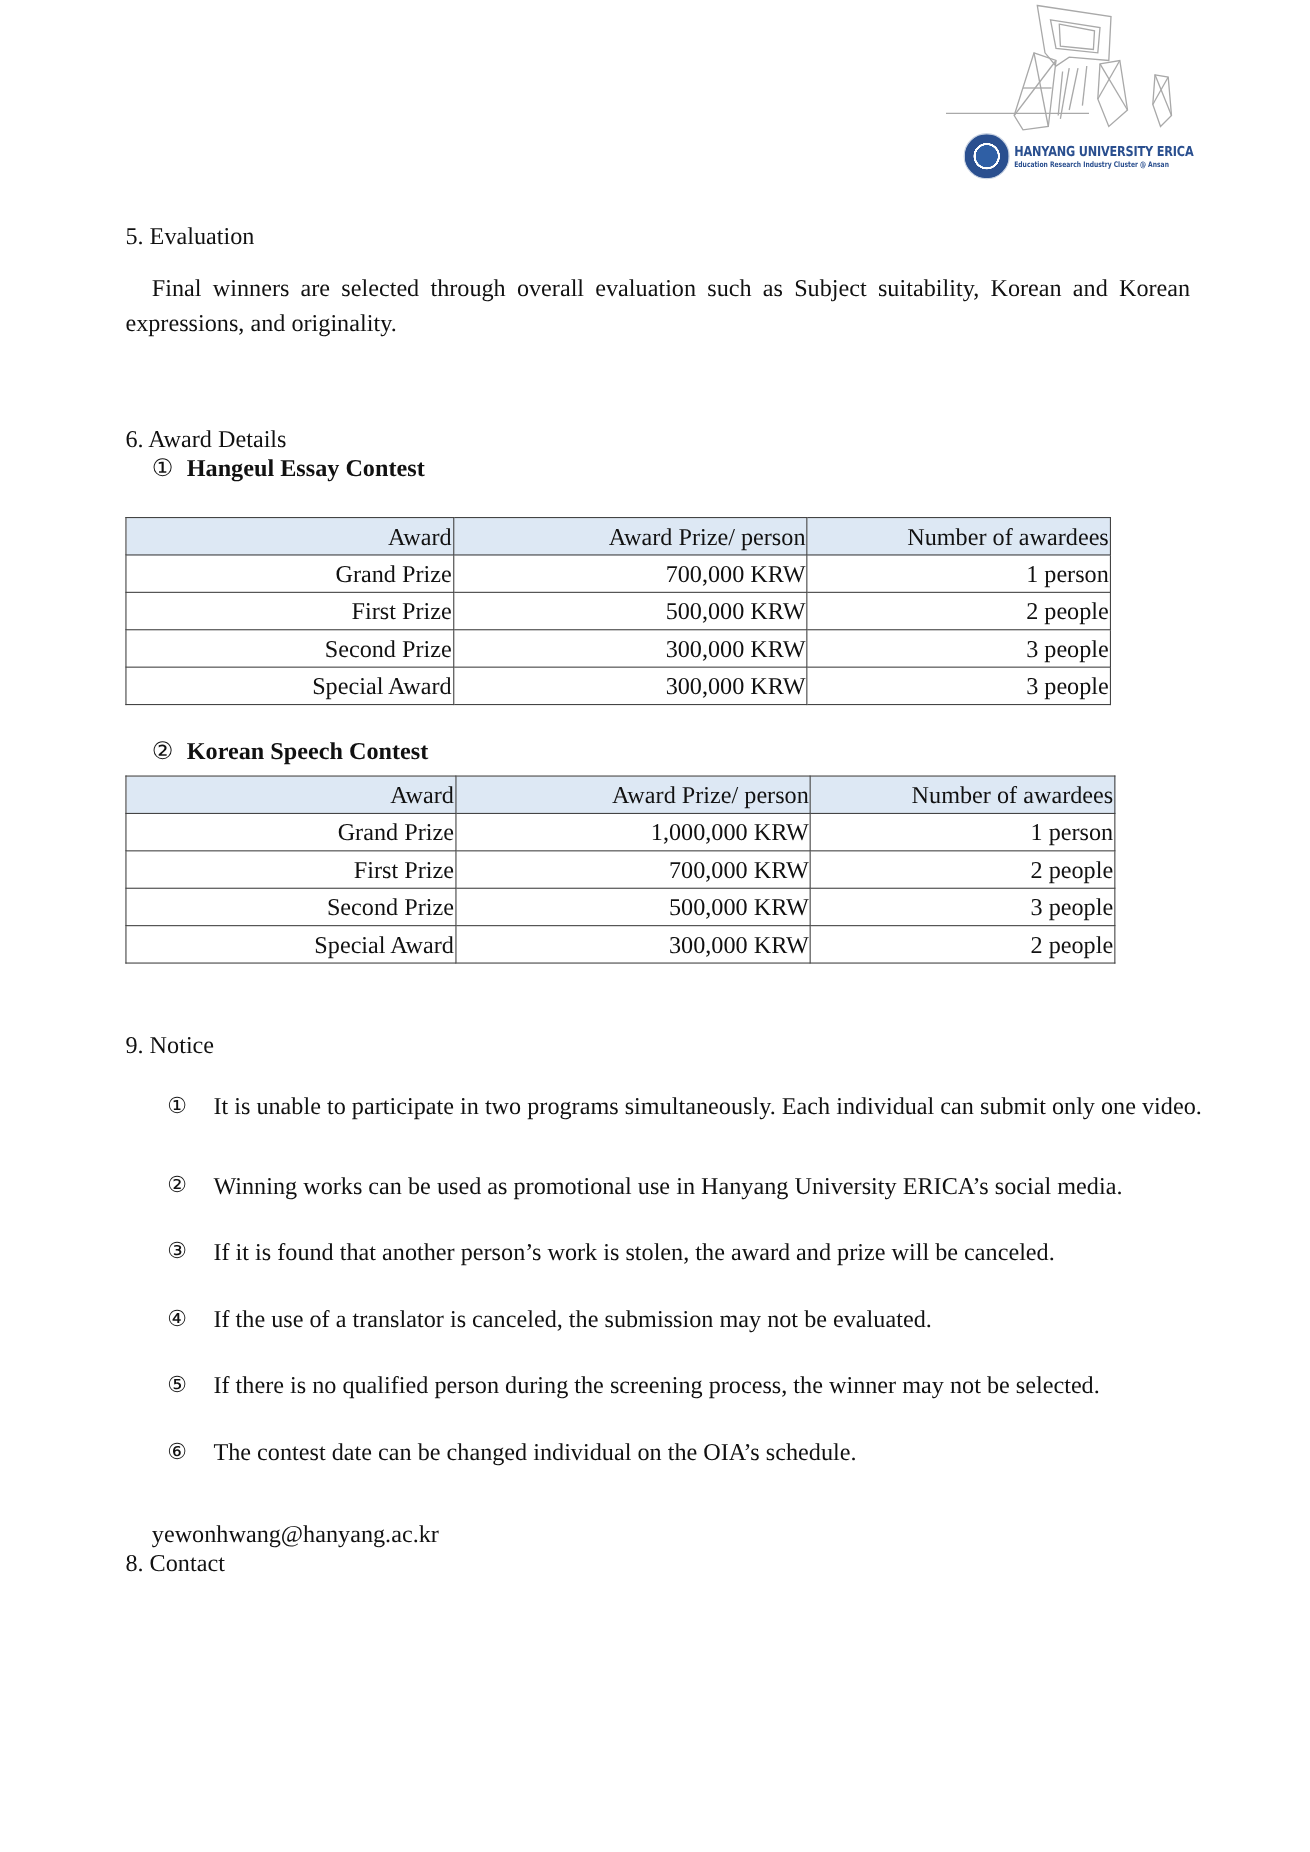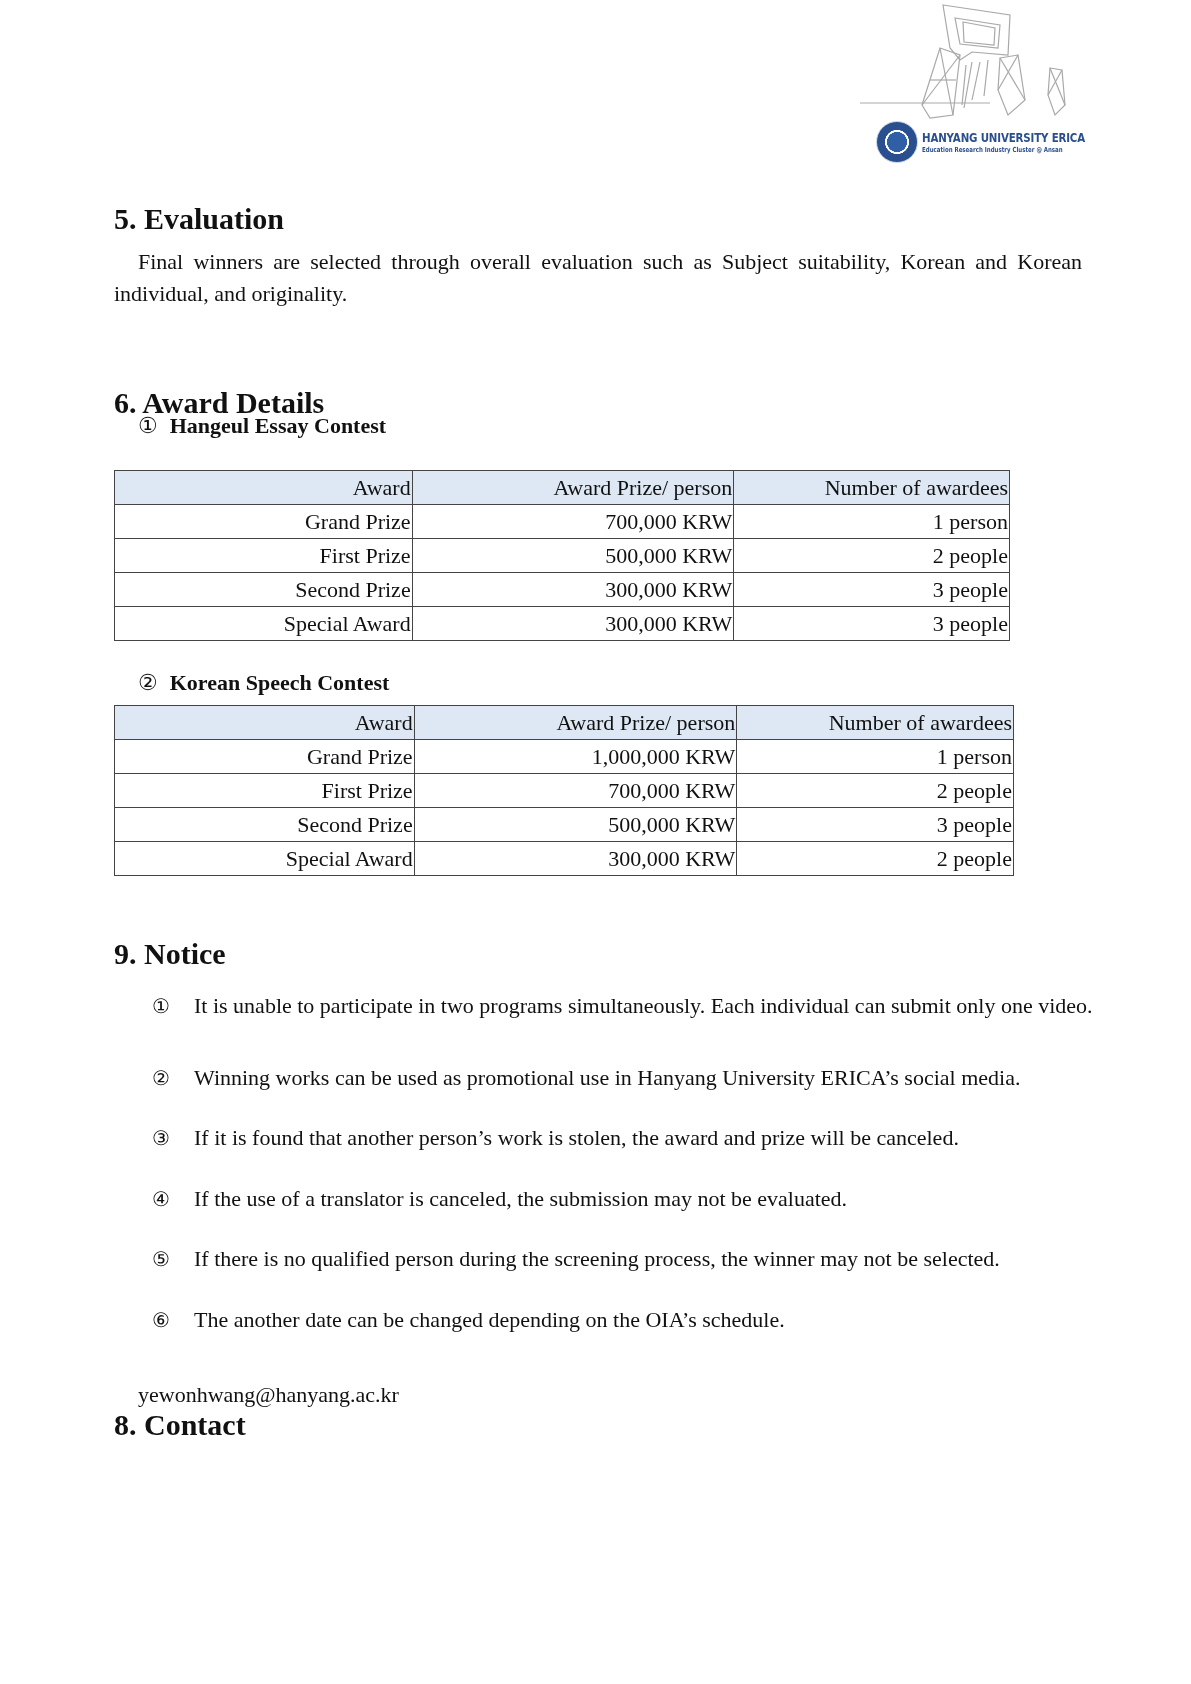--- a/index.html
+++ b/index.html
@@ -19,21 +19,21 @@
       position: absolute; left: 62px; top: 130px; font-family: "DejaVu Sans", sans-serif;
       font-weight: bold; font-size: 12.5px; color: #2a4f8f; letter-spacing: -0.2px; white-space: nowrap;
       transform: scaleX(0.82); transform-origin: left top;
     }
     .logo-subtitle {
       position: absolute; left: 62px; top: 146px; font-family: "DejaVu Sans", sans-serif;
       font-weight: bold; font-size: 7px; color: #2a4f8f; white-space: nowrap;
       transform: scaleX(0.78); transform-origin: left top;
     }
     .heading {
-      position: absolute; left: 114px; font-weight: bold; font-size: 30px; margin: 0;
+      position: absolute; left: 114px; font-weight: normal; font-size: 22px; margin: 0;
     }
     .para {
       position: absolute; left: 114px; width: 968px; font-size: 22px; line-height: 32px;
       text-align: justify; text-indent: 24px; margin: 0;
     }
     .subheading {
       position: absolute; left: 138px; font-weight: bold; font-size: 22px; margin: 0; white-space: nowrap;
     }
     .subheading .num { font-weight: normal; margin-right: 12px; }
     table.award {
@@ -77,21 +77,21 @@
       <line x1="190" y1="68" x2="205" y2="105"></line>
         <line x1="188" y1="95" x2="202" y2="70"></line>
     </g>
   </svg>
   <div class="logo-emblem"></div>
   <div class="logo-title">HANYANG UNIVERSITY ERICA</div>
   <div class="logo-subtitle">Education Research Industry Cluster @ Ansan</div>
 </div>
 
 <h2 class="heading" style="top:202px;">5. Evaluation</h2>
-<p class="para" style="top:246px;">Final winners are selected through overall evaluation such as Subject suitability, Korean and Korean individual, and originality.</p>
+<p class="para" style="top:246px;">Final winners are selected through overall evaluation such as Subject suitability, Korean and Korean expressions, and originality.</p>
 
 <h2 class="heading" style="top:386px;">6. Award Details</h2>
 
 <h3 class="subheading" style="top:413px;">
   <span class="num">①</span><span>Hangeul Essay Contest</span>
 </h3>
 <table class="award" style="top:470px; width:896px;">
   <colgroup>
       <col style="width:298px">
       <col style="width:322px">
@@ -185,18 +185,18 @@
   <li class="notice-item" style="top:193px;">
     <span class="num">④</span>
     <span class="txt">If the use of a translator is canceled, the submission may not be evaluated.</span>
   </li>
   <li class="notice-item" style="top:253px;">
     <span class="num">⑤</span>
     <span class="txt">If there is no qualified person during the screening process, the winner may not be selected.</span>
   </li>
   <li class="notice-item" style="top:314px;">
     <span class="num">⑥</span>
-    <span class="txt">The another date can be changed depending on the OIA’s schedule.</span>
+    <span class="txt">The contest date can be changed individual on the OIA’s schedule.</span>
   </li>
 </ul>
 
 <h2 class="heading" style="top:1408px;">8. Contact</h2>
 <p class="contact" style="top:1382px;">yewonhwang@hanyang.ac.kr</p>
 
 </body></html>

